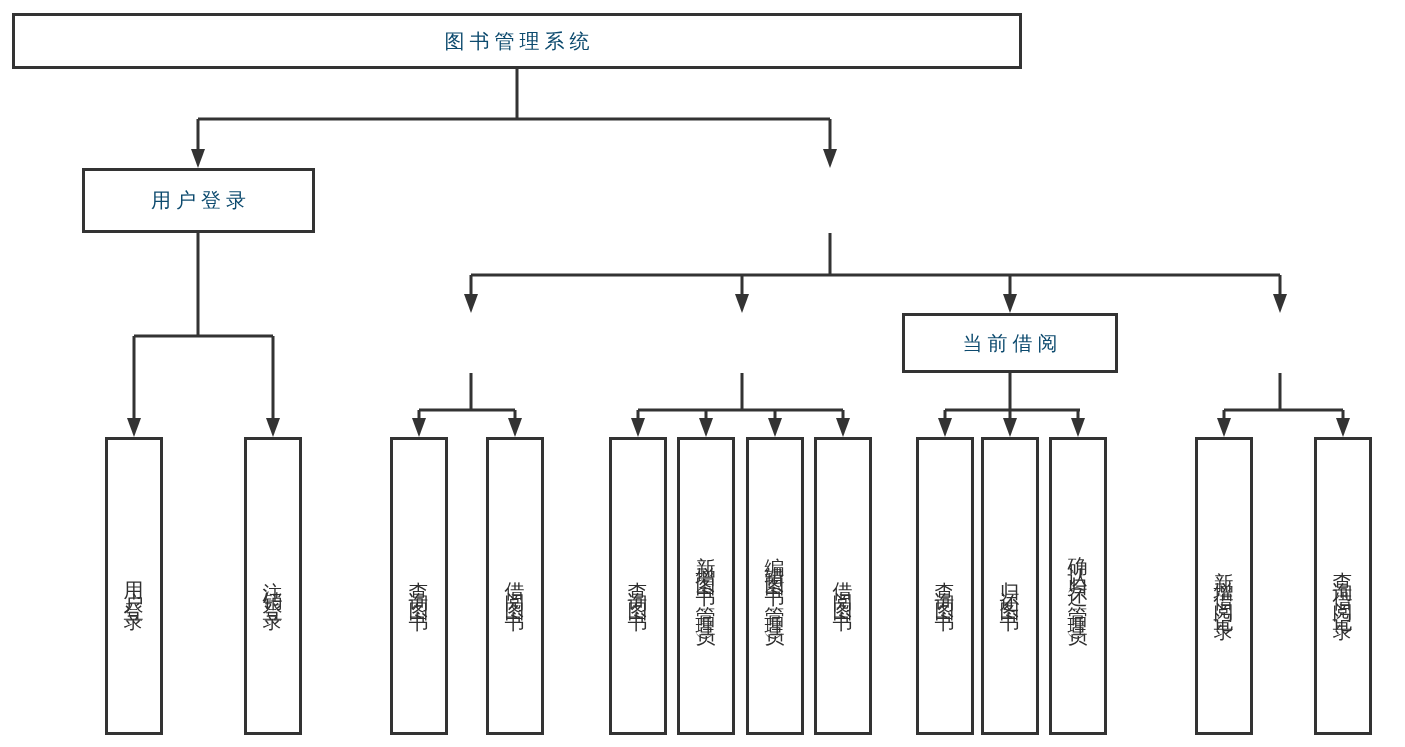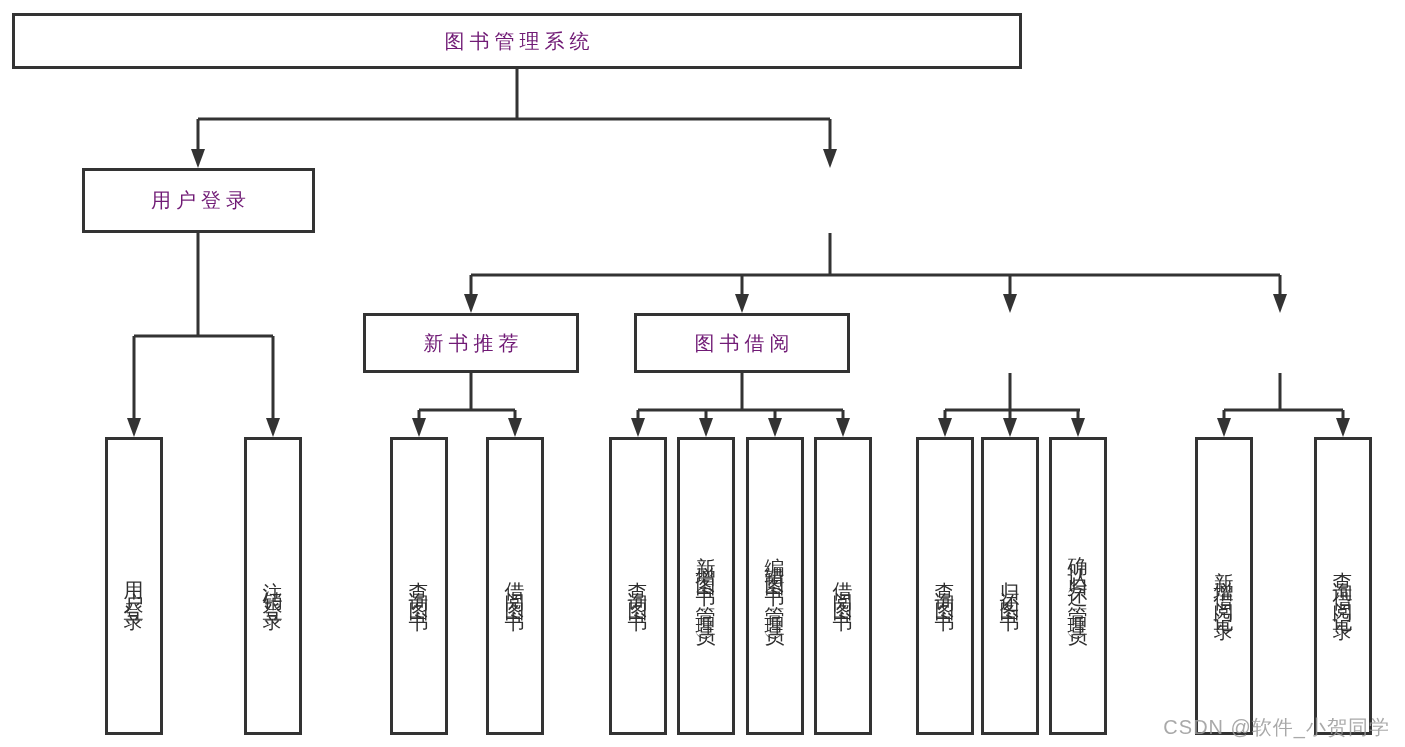--- a/index.html
+++ b/index.html
@@ -33,21 +33,21 @@
     stroke: none;
   }
   .node {
     position: absolute;
     box-sizing: border-box;
     border: 3px solid #333333;
     background: #ffffff;
     display: flex;
     align-items: center;
     justify-content: center;
-    color: #701a75;
+    color: #0c4a6e;
     font-size: 20px;
     letter-spacing: 5px;
     text-indent: 5px;
     white-space: nowrap;
   }
   .node.root  { left: 12px;  top: 13px;  width: 1010px; height: 56px; }
   .node.lvl2  { top: 168px;  height: 65px; }
   .node.user  { left: 82px;  width: 233px; }
   .node.mgmt  { left: 712px; width: 235px; }
   .node.lvl3  { top: 313px;  height: 60px; width: 216px; }
@@ -129,25 +129,22 @@
   </svg>
 
   <div class="node root">
     <span>图书管理系统</span>
   </div>
 
   <div class="node lvl2 user">
     <span>用户登录</span>
   </div>
 
-  <div class="node lvl3 nb">
-    <span>新书推荐</span>
-  </div>
-  <div class="node lvl3 bb">
-    <span>图书借阅</span>
+  <div class="node lvl3 cb">
+    <span>当前借阅</span>
   </div>
 
   <div class="leaf" style="left:105px">
     <span class="vtext">用户登录</span>
   </div>
   <div class="leaf" style="left:244px">
     <span class="vtext">注销登录</span>
   </div>
 
   <div class="leaf" style="left:390px">
@@ -180,15 +177,14 @@
     <span class="vtext">确认归还（管理员）</span>
   </div>
 
   <div class="leaf" style="left:1195px">
     <span class="vtext">新增借阅记录</span>
   </div>
   <div class="leaf" style="left:1314px">
     <span class="vtext">查询借阅记录</span>
   </div>
 
-  <div class="watermark">CSDN @软件_小贺同学</div>
 
 </div>
 
 </body></html>

